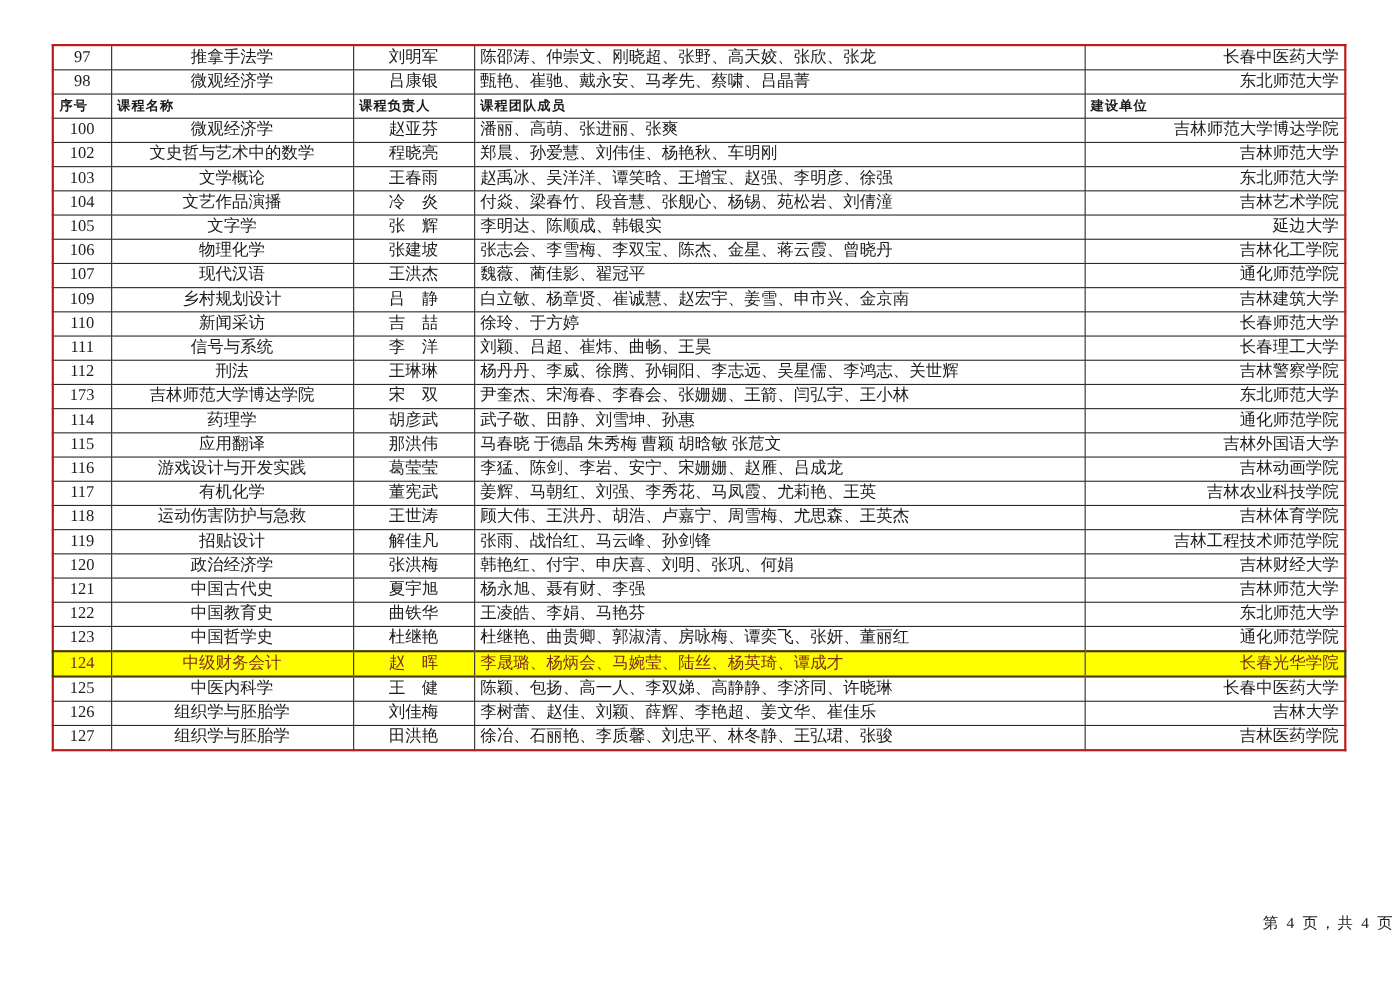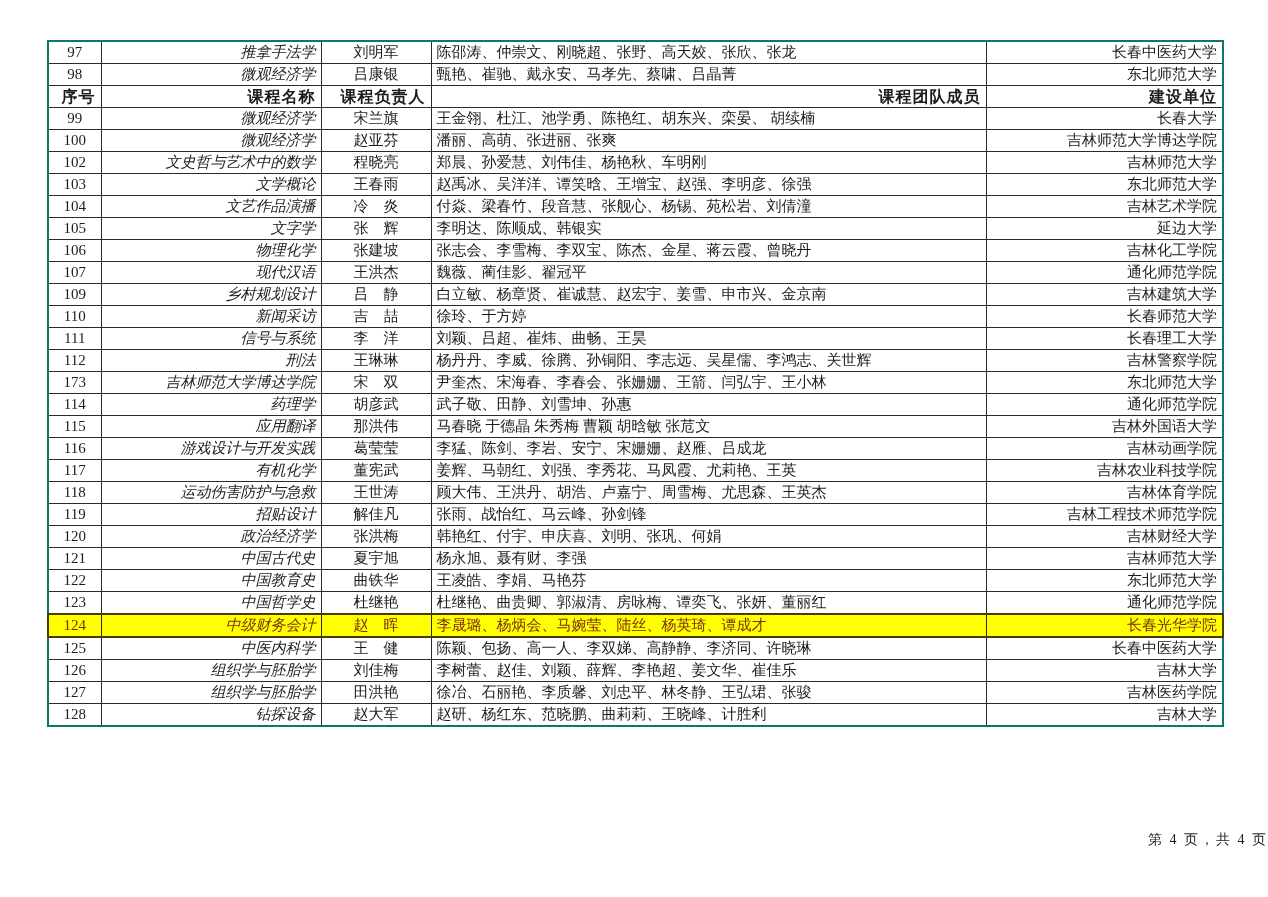--- a/index.html
+++ b/index.html
@@ -15,47 +15,47 @@
     background: #ffffff;
     overflow: hidden;
   }
   table.course-table {
     position: absolute;
     left: 47px;
     top: 40px;
     width: 1175px;
     border-collapse: collapse;
     table-layout: fixed;
-    border: 2px solid #0f766e;
+    border: 2px solid #b91c1c;
     padding-left: 40px;
   }
   table.course-table col.c-no     { width: 53px;  }
   table.course-table col.c-course { width: 220px; }
   table.course-table col.c-leader { width: 110px; }
   table.course-table col.c-members{ width: 555px; }
   table.course-table col.c-unit   { width: 237px; }
   table.course-table td, table.course-table th {
     border: 1px solid #2a2a2a;
     height: 21px;
     padding: 0 5px;
     font-size: 15px;
     line-height: 21px;
     color: #1c1c1c;
     white-space: nowrap;
     overflow: hidden;
   }
   table.course-table th {
     font-weight: bold;
-    font-size: 16px;
-    text-align: right;
+    font-size: 12px;
+    text-align: left;
     letter-spacing: 1px;
     font-family: Liberation Serif, serif;
   }
   td.cell-no     { text-align: center; font-family: "Liberation Serif", serif; }
-  td.cell-course { text-align: right; font-style: italic; }
+  td.cell-course { text-align: center; }
   td.cell-leader { text-align: center; }
   td.cell-members{ text-align: left; }
   td.cell-unit   { text-align: right; }
   tr.highlight td {
     background: #ffff00;
     color: #7c2d12;
     border-top: 2px solid #4a3c00;
     border-bottom: 2px solid #4a3c00;
   }
   tr.highlight td:first-child { border-left: 2px solid #4a3c00; }
@@ -101,27 +101,20 @@
           <td class="cell-unit">东北师范大学</td>
         </tr>
         <tr>
           <th>序号</th>
           <th>课程名称</th>
           <th>课程负责人</th>
           <th>课程团队成员</th>
           <th>建设单位</th>
         </tr>
         <tr>
-          <td class="cell-no">99</td>
-          <td class="cell-course">微观经济学</td>
-          <td class="cell-leader">宋兰旗</td>
-          <td class="cell-members">王金翎、杜江、池学勇、陈艳红、胡东兴、栾晏、 胡续楠</td>
-          <td class="cell-unit">长春大学</td>
-        </tr>
-        <tr>
           <td class="cell-no">100</td>
           <td class="cell-course">微观经济学</td>
           <td class="cell-leader">赵亚芬</td>
           <td class="cell-members">潘丽、高萌、张进丽、张爽</td>
           <td class="cell-unit">吉林师范大学博达学院</td>
         </tr>
         <tr>
           <td class="cell-no">102</td>
           <td class="cell-course">文史哲与艺术中的数学</td>
           <td class="cell-leader">程晓亮</td>
@@ -289,25 +282,18 @@
           <td class="cell-members">李树蕾、赵佳、刘颖、薛辉、李艳超、姜文华、崔佳乐</td>
           <td class="cell-unit">吉林大学</td>
         </tr>
         <tr>
           <td class="cell-no">127</td>
           <td class="cell-course">组织学与胚胎学</td>
           <td class="cell-leader">田洪艳</td>
           <td class="cell-members">徐冶、石丽艳、李质馨、刘忠平、林冬静、王弘珺、张骏</td>
           <td class="cell-unit">吉林医药学院</td>
         </tr>
-        <tr>
-          <td class="cell-no">128</td>
-          <td class="cell-course">钻探设备</td>
-          <td class="cell-leader">赵大军</td>
-          <td class="cell-members">赵研、杨红东、范晓鹏、曲莉莉、王晓峰、计胜利</td>
-          <td class="cell-unit">吉林大学</td>
-        </tr>
       </tbody>
   </table>
 
   <div class="footer">第 4 页，共 4 页</div>
 
 </div>
 
 </body></html>

